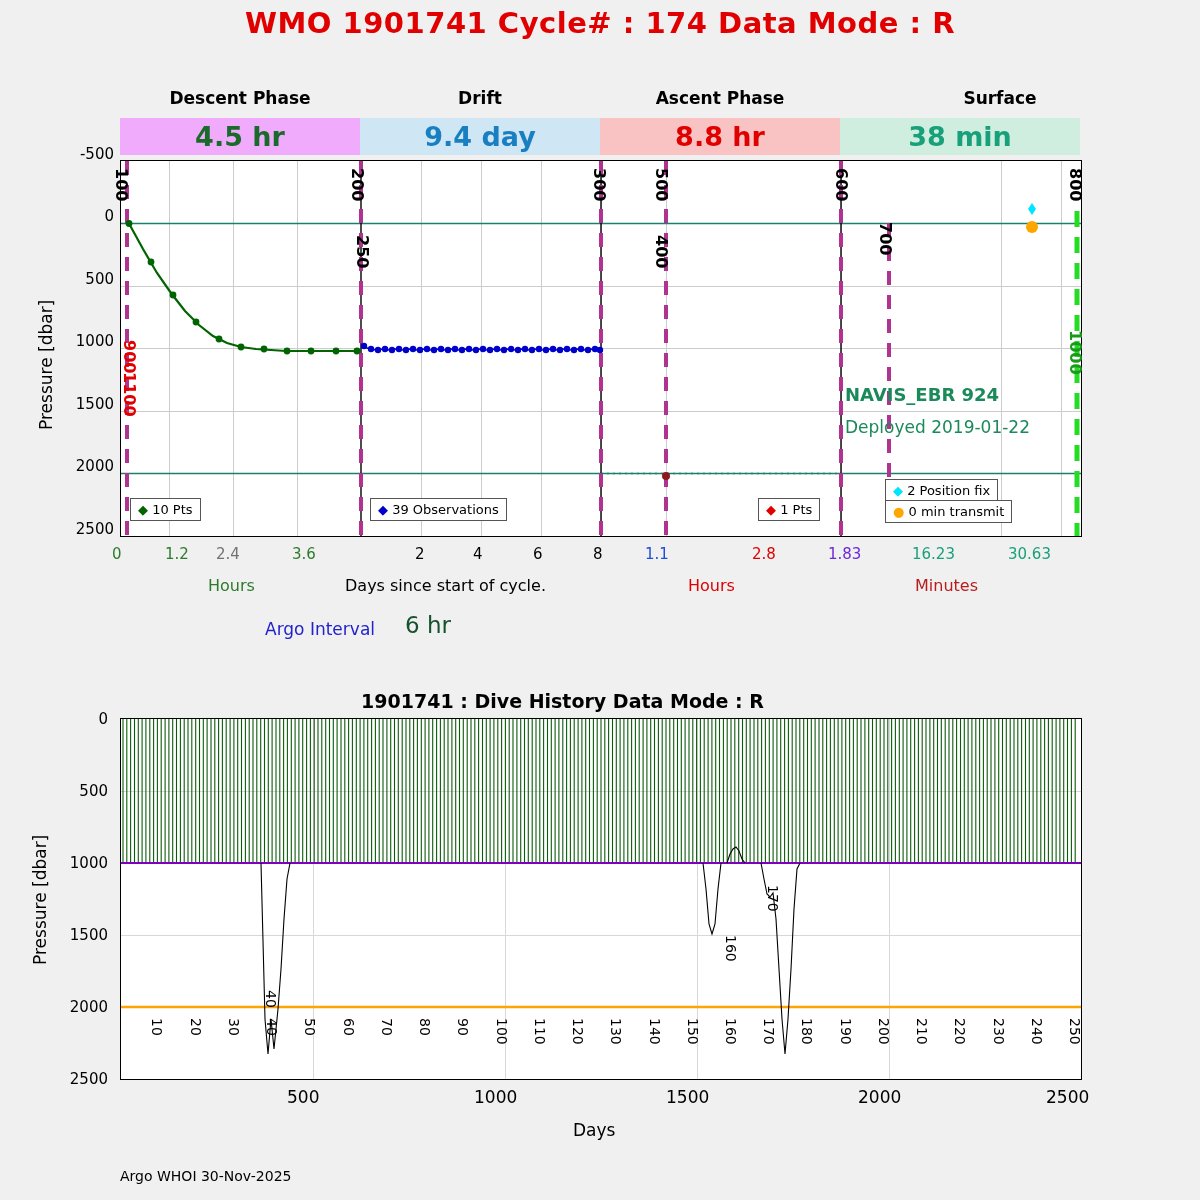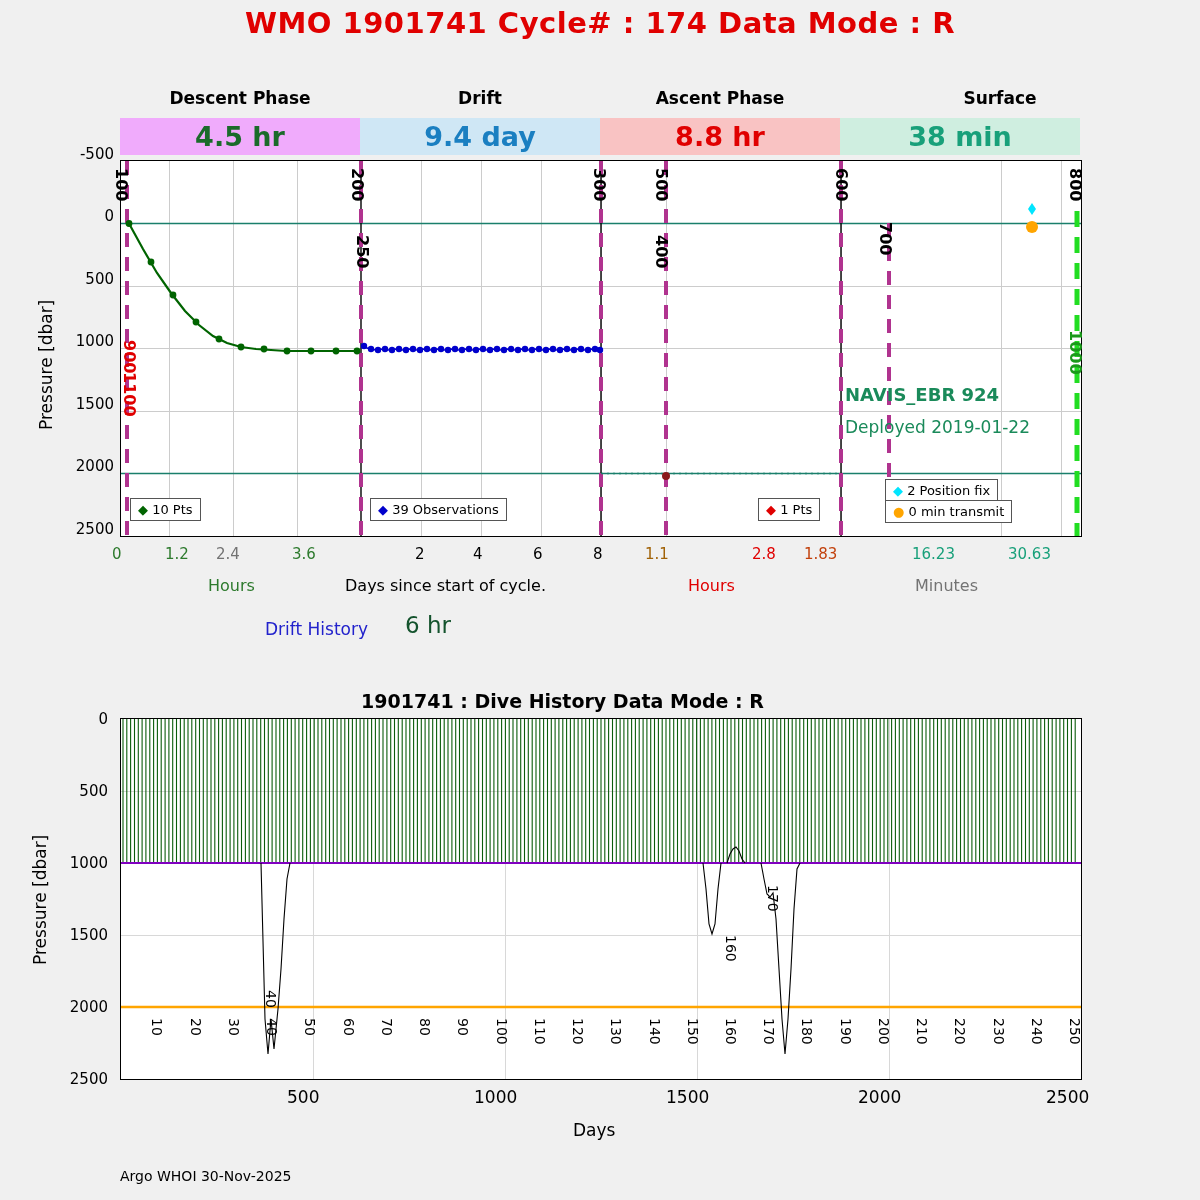--- a/index.html
+++ b/index.html
@@ -205,33 +205,33 @@
 <div class="abs tickrow" style="left:112px;top:545px;color:#2d7a2d;">0</div>
 <div class="abs tickrow" style="left:165px;top:545px;color:#2d7a2d;">1.2</div>
 <div class="abs tickrow" style="left:216px;top:545px;color:#737373;">2.4</div>
 <div class="abs tickrow" style="left:292px;top:545px;color:#2d7a2d;">3.6</div>
 
 <div class="abs tickrow" style="left:415px;top:545px;color:#000;">2</div>
 <div class="abs tickrow" style="left:473px;top:545px;color:#000;">4</div>
 <div class="abs tickrow" style="left:533px;top:545px;color:#000;">6</div>
 <div class="abs tickrow" style="left:593px;top:545px;color:#000;">8</div>
 
-<div class="abs tickrow" style="left:645px;top:545px;color:#a16207;">1.1</div>
+<div class="abs tickrow" style="left:645px;top:545px;color:#1d4ed8;">1.1</div>
 <div class="abs tickrow" style="left:752px;top:545px;color:#e00000;">2.8</div>
 
-<div class="abs tickrow" style="left:804px;top:545px;color:#c2410c;">1.83</div>
+<div class="abs tickrow" style="left:828px;top:545px;color:#6d28d9;">1.83</div>
 <div class="abs tickrow" style="left:912px;top:545px;color:#18a07a;">16.23</div>
 <div class="abs tickrow" style="left:1008px;top:545px;color:#18a07a;">30.63</div>
 
 <div class="abs axis-title" style="left:208px;top:576px;color:#2d7a2d;">Hours</div>
 <div class="abs axis-title" style="left:345px;top:576px;color:#000;">Days since start of cycle.</div>
 <div class="abs axis-title" style="left:688px;top:576px;color:#e00000;">Hours</div>
-<div class="abs axis-title" style="left:915px;top:576px;color:#737373;">Minutes</div>
-
-<div class="abs" style="left:265px;top:619px;font-size:17px;color:#2222cc;">Drift History</div>
+<div class="abs axis-title" style="left:915px;top:576px;color:#b91c1c;">Minutes</div>
+
+<div class="abs" style="left:265px;top:619px;font-size:17px;color:#2222cc;">Argo Interval</div>
 <div class="abs" style="left:405px;top:612px;font-size:23px;color:#14532d;">6 hr</div>
 
 <div class="p2title">1901741 : Dive History      Data Mode : R</div>
 
 <div class="abs" id="panel2">
   <div class="hgrid" style="top:72px;"></div>
   <div class="hgrid" style="top:144px;"></div>
   <div class="hgrid" style="top:216px;"></div>
   <div class="hgrid" style="top:288px;"></div>
   <div class="vgrid" style="left:192px;"></div>

